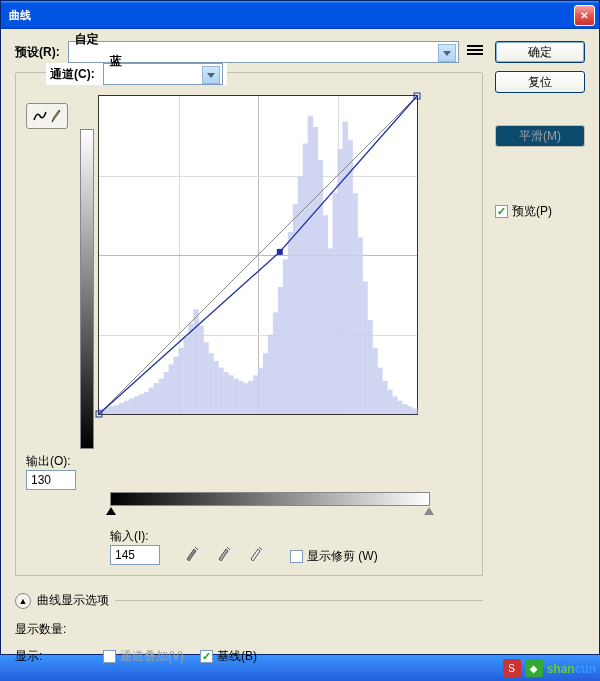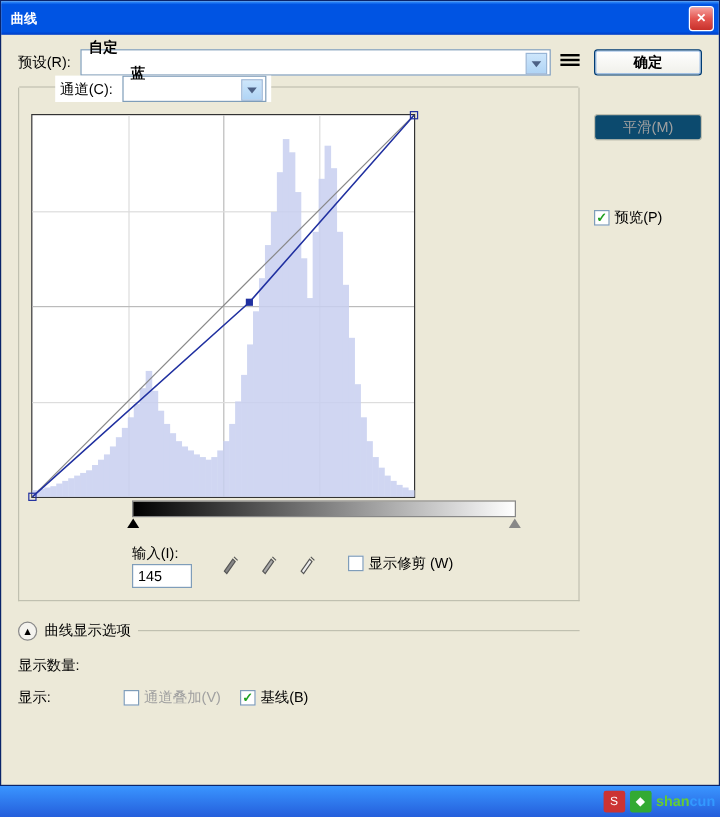--- a/index.html
+++ b/index.html
@@ -5,21 +5,21 @@
 * { box-sizing: border-box; margin: 0; padding: 0; font-family: "Microsoft YaHei", "SimSun", Tahoma, sans-serif; font-size: 12px; }
 body { background: #ece9d8; width: 600px; height: 681px; overflow: hidden; }
 .dialog { width: 600px; height: 655px; background: #ece9d8; border: 1px solid #0a246a; }
 .titlebar { height: 28px; background: linear-gradient(to bottom, #3a95ff 0%, #0054e3 10%, #0054e3 90%, #003dc6 100%); display: flex; align-items: center; padding: 0 4px 0 8px; justify-content: space-between; }
 .titlebar-title { color: #fff; font-weight: bold; font-size: 11px; }
 .close-btn { width: 21px; height: 21px; background: linear-gradient(to bottom, #f5a3a0, #e45650, #c8312b); border: 1px solid #fff; border-radius: 3px; color: #fff; display: flex; align-items: center; justify-content: center; font-weight: bold; cursor: pointer; font-size: 10px; }
 .content { padding: 12px 14px; display: flex; gap: 12px; }
 .left-panel { flex: 1; }
 .right-panel { width: 90px; display: flex; flex-direction: column; gap: 8px; }
 .row { display: flex; align-items: center; gap: 8px; margin-bottom: 10px; }
-.label { color: #000; }
+.label { color: #000; font-weight: bold; }
 .combo { height: 22px; border: 1px solid #7f9db9; background: #fff; padding: 0 20px 14px 6px; display: flex; align-items: flex-end; position: relative; font-weight: bold; }
 .combo::after { content: ""; position: absolute; right: 2px; top: 2px; width: 16px; height: 16px; background: linear-gradient(#cde6fb,#b0d4f5); border: 1px solid #98b5d6; }
 .combo::before { content: ""; position: absolute; right: 7px; top: 9px; border-left: 4px solid transparent; border-right: 4px solid transparent; border-top: 5px solid #4d6185; z-index: 1; }
 .preset-combo { flex: 1; }
 .channel-combo { width: 120px; }
 .preset-menu { width: 16px; height: 14px; display: flex; flex-direction: column; gap: 2px; cursor: pointer; }
 .preset-menu span { height: 2px; background: #000; }
 .main-panel { border: 1px solid #c0c0b0; padding: 10px; border-top: none; position: relative; }
 .main-panel::before { content: ""; position: absolute; top: -1px; left: 0; right: 0; height: 1px; background: #c0c0b0; }
 .channel-row { margin-top: -20px; margin-bottom: 10px; background: #ffffff; padding: 0 4px; width:fit-content; margin-left:20px; position:relative; z-index:1; display:flex; align-items:center; gap:8px;}
@@ -33,27 +33,27 @@
 .grid-v { width: 1px; height: 100%; }
 .grid-h { height: 1px; width: 100%; }
 .grid-mid { background: #bbb; }
 .histogram { position: absolute; bottom: 0; left: 0; right: 0; height: 100%; }
 .baseline { position: absolute; left: 0; bottom: 0; width: 100%; height: 100%; }
 .hgrad { width: 320px; height: 14px; background: linear-gradient(to right, #000, #fff); border: 1px solid #888; margin-left: 84px; margin-top: 2px; position: relative; }
 .slider-black { position: absolute; left: -5px; top: 14px; width: 0; height: 0; border-left: 5px solid transparent; border-right: 5px solid transparent; border-bottom: 8px solid #000; }
 .slider-white { position: absolute; right: -5px; top: 14px; width: 0; height: 0; border-left: 5px solid transparent; border-right: 5px solid transparent; border-bottom: 8px solid #888; }
 .io-label { margin-top: 4px; }
 .io-input { width: 50px; height: 20px; border: 1px solid #7f9db9; padding: 0 4px; text-align: left; background:#fff; }
-.input-row { display: flex; align-items: center; gap: 20px; margin-left: 84px; margin-top: 18px; }
+.input-row { display: flex; align-items: flex-end; gap: 20px; margin-left: 84px; margin-top: 18px; }
 .eyedropper { width: 26px; height: 24px; display: flex; align-items: center; justify-content: center; cursor: pointer; }
 .checkbox-row { display: flex; align-items: center; gap: 4px; }
 .checkbox { width: 13px; height: 13px; border: 1px solid #7f9db9; background: #fff; display: inline-flex; align-items: center; justify-content: center; }
 .checkbox.checked::after { content: "✓"; color: #21a121; font-weight: bold; font-size: 11px; }
 .btn { height: 22px; border: 1px solid #003c74; background: linear-gradient(#fff, #f0f0ea); border-radius: 3px; cursor: pointer; display: flex; align-items: center; justify-content: center; padding: 0 8px; }
-.btn.default { box-shadow: 0 0 0 1px #88b0e0 inset; font-weight: bold; }
+.btn.default { box-shadow: 0 0 0 1px #88b0e0 inset; }
 .btn.disabled { color: #a0a0a0; border-color: #c0c0b0; background: #0c4a6e; }
 .right-gap { height: 16px; }
 .section-header { display: flex; align-items: center; gap: 6px; margin-top: 16px; }
 .section-toggle { width: 16px; height: 16px; border: 1px solid #888; border-radius: 8px; display: flex; align-items: center; justify-content: center; cursor: pointer; font-size:9px; background:#f4f3ee;}
 .section-line { flex: 1; height: 1px; background: #c0c0b0; }
 .options-grid { margin-top: 12px; display: grid; grid-template-columns: 80px 1fr; gap: 10px 8px; align-items: center; }
 .radio { width: 12px; height: 12px; border: 1px solid #7f9db9; border-radius: 6px; background: #fff; display: inline-flex; align-items: center; justify-content: center; }
 .radio.checked::after { content: ""; width: 6px; height: 6px; background: #21a121; border-radius: 3px; }
 .grid-icons { display: flex; gap: 4px; }
 .grid-icon { width: 22px; height: 22px; border: 1px solid #888; background: #fff; cursor: pointer; position: relative; }
@@ -90,20 +90,39 @@
 
       <div class="main-panel">
         <div class="channel-row">
           <span class="label">通道(C):</span>
           <div class="combo channel-combo">
               <span>蓝</span>
             </div>
         </div>
 
         <div class="curve-area">
+          <div class="output-col">
+            <div class="tool-buttons">
+              <div class="tool-btn">
+                <svg width="14" height="14">
+                    <path d="M1 11 Q4 2 7 7 T13 3" stroke="#000" fill="none" stroke-width="1.5"></path>
+                  </svg>
+                <svg width="10" height="14">
+                    <path d="M1 13 L3 8 L8 1 L9 2 L4 9 Z" stroke="#000" fill="#e0c080" stroke-width="0.7"></path>
+                  </svg>
+              </div>
+            </div>
+            <div style="display:flex;justify-content:flex-end">
+                <div class="vgrad"></div>
+              </div>
+            <div>
+              <div class="io-label">输出(O):</div>
+              <input class="io-input" value="130" style="">
+            </div>
+          </div>
 
           <div class="curve-box">
             <div class="grid-line grid-v" style="left:25%"></div>
             <div class="grid-line grid-v grid-mid" style="left:50%"></div>
             <div class="grid-line grid-v" style="left:75%"></div>
             <div class="grid-line grid-h" style="top:25%"></div>
             <div class="grid-line grid-h grid-mid" style="top:50%"></div>
             <div class="grid-line grid-h" style="top:75%"></div>
             <svg class="histogram" viewBox="0 0 320 320" preserveAspectRatio="none">
               <g id="histo-g" fill="#c8d0f0" opacity="0.85">
@@ -237,20 +256,21 @@
           <div class="checkbox-row">
             <span class="checkbox checked"></span>
             <span>基线(B)</span>
           </div>
         </div>
       </div>
     </div>
 
     <div class="right-panel">
       <div class="btn default">确定</div>
+      <div class="btn">复位</div>
       <div class="right-gap"></div>
       <div class="btn disabled">平滑(M)</div>
       <div class="right-gap"></div>
       <div class="right-gap"></div>
       <div class="checkbox-row">
         <span class="checkbox checked"></span>
         <span>预览(P)</span>
       </div>
     </div>
   </div>

